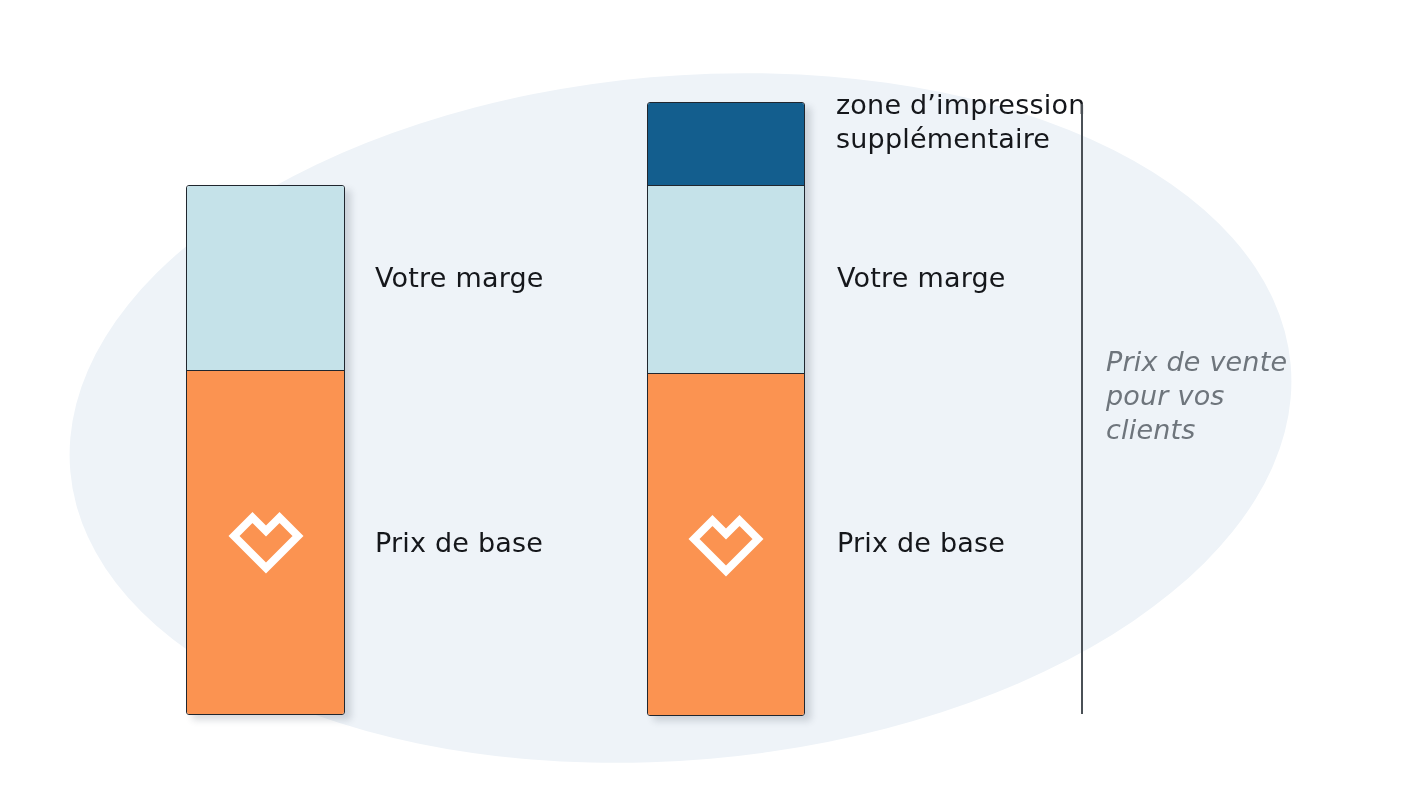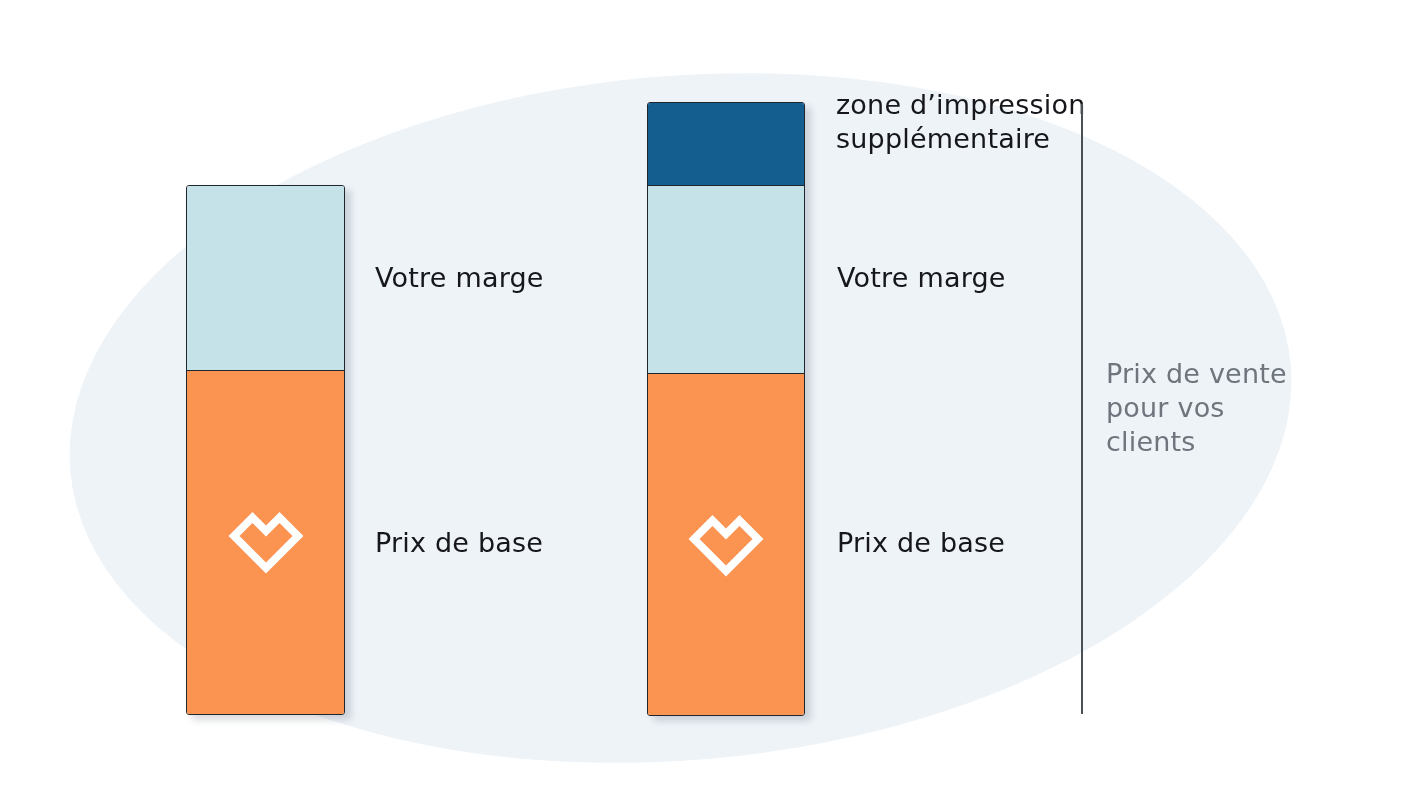--- a/index.html
+++ b/index.html
@@ -36,21 +36,21 @@
     letter-spacing:0.2px; white-space:nowrap;
   }
   .lbl.wrap{white-space:normal;}
   .lbl.muted{color:var(--muted);}
   .vline{position:absolute; left:1081px; top:88px; width:2px; height:610px; background:var(--line);}
   .zone-label{left:836px; top:72px; width:280px;}
   .marge-left{left:375px; top:245px;}
   .marge-right{left:837px; top:245px;}
   .base-left{left:375px; top:510px;}
   .base-right{left:837px; top:510px;}
-  .total-label{left:1106px; top:341px; width:215px;}
+  .total-label{left:1106px; top:329px; width:215px;font-style:italic;}
 </style>
 </head>
 <body>
 
 <div class="stage">
 
   <div class="blob"></div>
 
   <div class="bar bar-left">
     <div class="seg seg-margin-l"></div>

